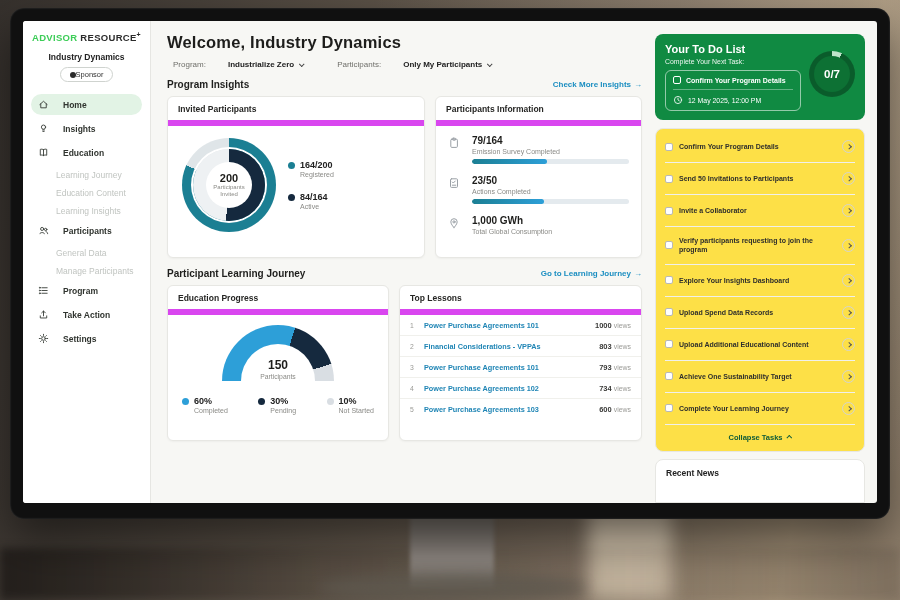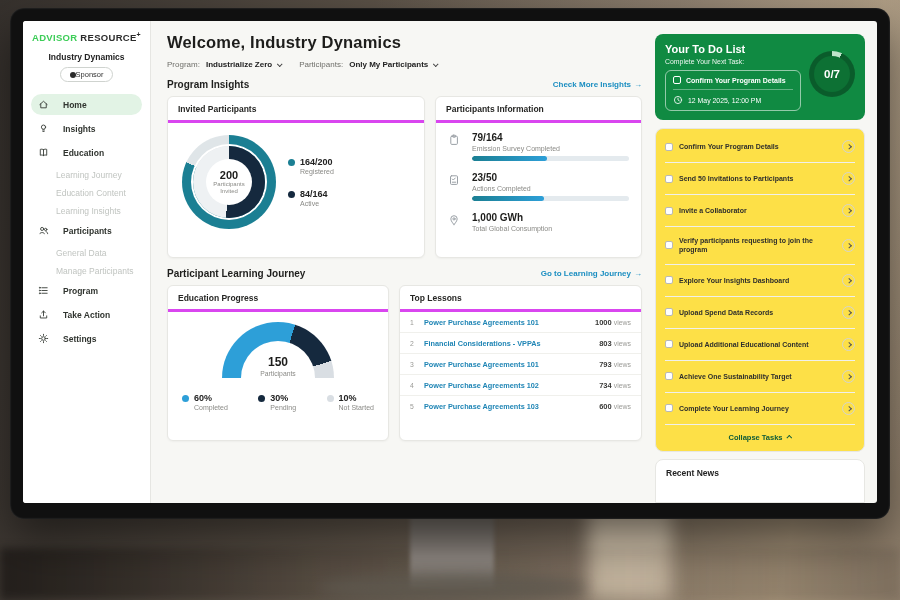--- a/index.html
+++ b/index.html
@@ -37,32 +37,32 @@
   .badge-dot { width:6px; height:6px; border-radius:50%; background:#2b2b2b; }
   .nav-item { display:flex; align-items:center; gap:14px; font-size:8.5px; font-weight:bold; color:#30342f;
     padding:5px 7px; border-radius:12px; margin-bottom:3px; cursor:pointer; white-space:nowrap; }
   .nav-item.active { background:#e2f3e5; }
   .nav-item svg { flex:0 0 auto; stroke:#3a3f3a; fill:none; stroke-width:1; stroke-linecap:round; stroke-linejoin:round; }
   .nav-sub { font-size:8.5px; color:#c0c4c0; padding:4px 7px 4px 25px; cursor:pointer; white-space:nowrap; }
 
   
   .main { flex:1; min-width:0; padding:12px 13px 0 16px; }
   .welcome { font-size:16.5px; font-weight:bold; color:#1d1d1b; letter-spacing:.2px; }
-  .filters { display:flex; align-items:center; gap:6px; margin:8px 0 10px; font-size:8px; color:#6f6f6a; }
+  .filters { display:flex; align-items:center; gap:22px; margin:8px 6px 10px; font-size:8px; color:#6f6f6a; }
   .f-value { display:flex; align-items:center; gap:5px; font-weight:bold; color:#222; margin-right:12px; cursor:pointer; }
   .chev { display:inline-block; width:4px; height:4px; border-right:1.3px solid #444; border-bottom:1.3px solid #444; }
   .chev.down { transform:rotate(45deg) translateY(-1px); }
   .chev.right { transform:rotate(-45deg); }
   .chev.up { transform:rotate(-135deg) translateY(-1px); }
   .sec-head { display:flex; justify-content:space-between; align-items:center; margin:6px 0; }
   .sec-title { font-size:10px; font-weight:bold; color:#1f1f1d; }
   .sec-link { font-size:8px; font-weight:bold; color:#1b8ec1; display:flex; gap:3px; align-items:center; cursor:pointer; text-decoration:none; }
   .cards-row { display:flex; gap:10px; margin-bottom:10px; }
   .card { background:#fff; border:1px solid #e7e7e3; border-radius:6px; box-shadow:0 1px 2px rgba(0,0,0,.04); overflow:hidden; }
-  .card-title { font-size:8.5px; font-weight:bold; color:#262624; padding:7px 10px 6px; border-bottom:3px solid #d946ef; }
+  .card-title { font-size:8.5px; font-weight:bold; color:#262624; padding:7px 10px 6px; border-bottom:6px solid #d946ef; }
 
   .card-invited { width:258px; height:162px; }
   .donut-wrap { display:flex; align-items:center; padding:12px 6px 0 14px; gap:12px; }
   .donut { position:relative; width:94px; height:94px; flex:0 0 auto; }
   .ring1 { position:absolute; inset:0; border-radius:50%; background:conic-gradient(#1b7f93 0deg 295deg, #dfe5e8 295deg 360deg); }
   .ring2 { position:absolute; inset:11px; border-radius:50%; background:conic-gradient(#15293e 0deg 185deg, #eef1f3 185deg 360deg); box-shadow:0 0 0 2px #fff; }
   .hole { position:absolute; inset:24px; background:#fff; border-radius:50%; display:flex; flex-direction:column; align-items:center; justify-content:center; text-align:center; }
   .hole b { font-size:11px; color:#1d1d1b; }
   .hole small { font-size:6px; color:#8a8a86; line-height:1.25; width:42px; }
   .legend { display:flex; flex-direction:column; gap:14px; }

